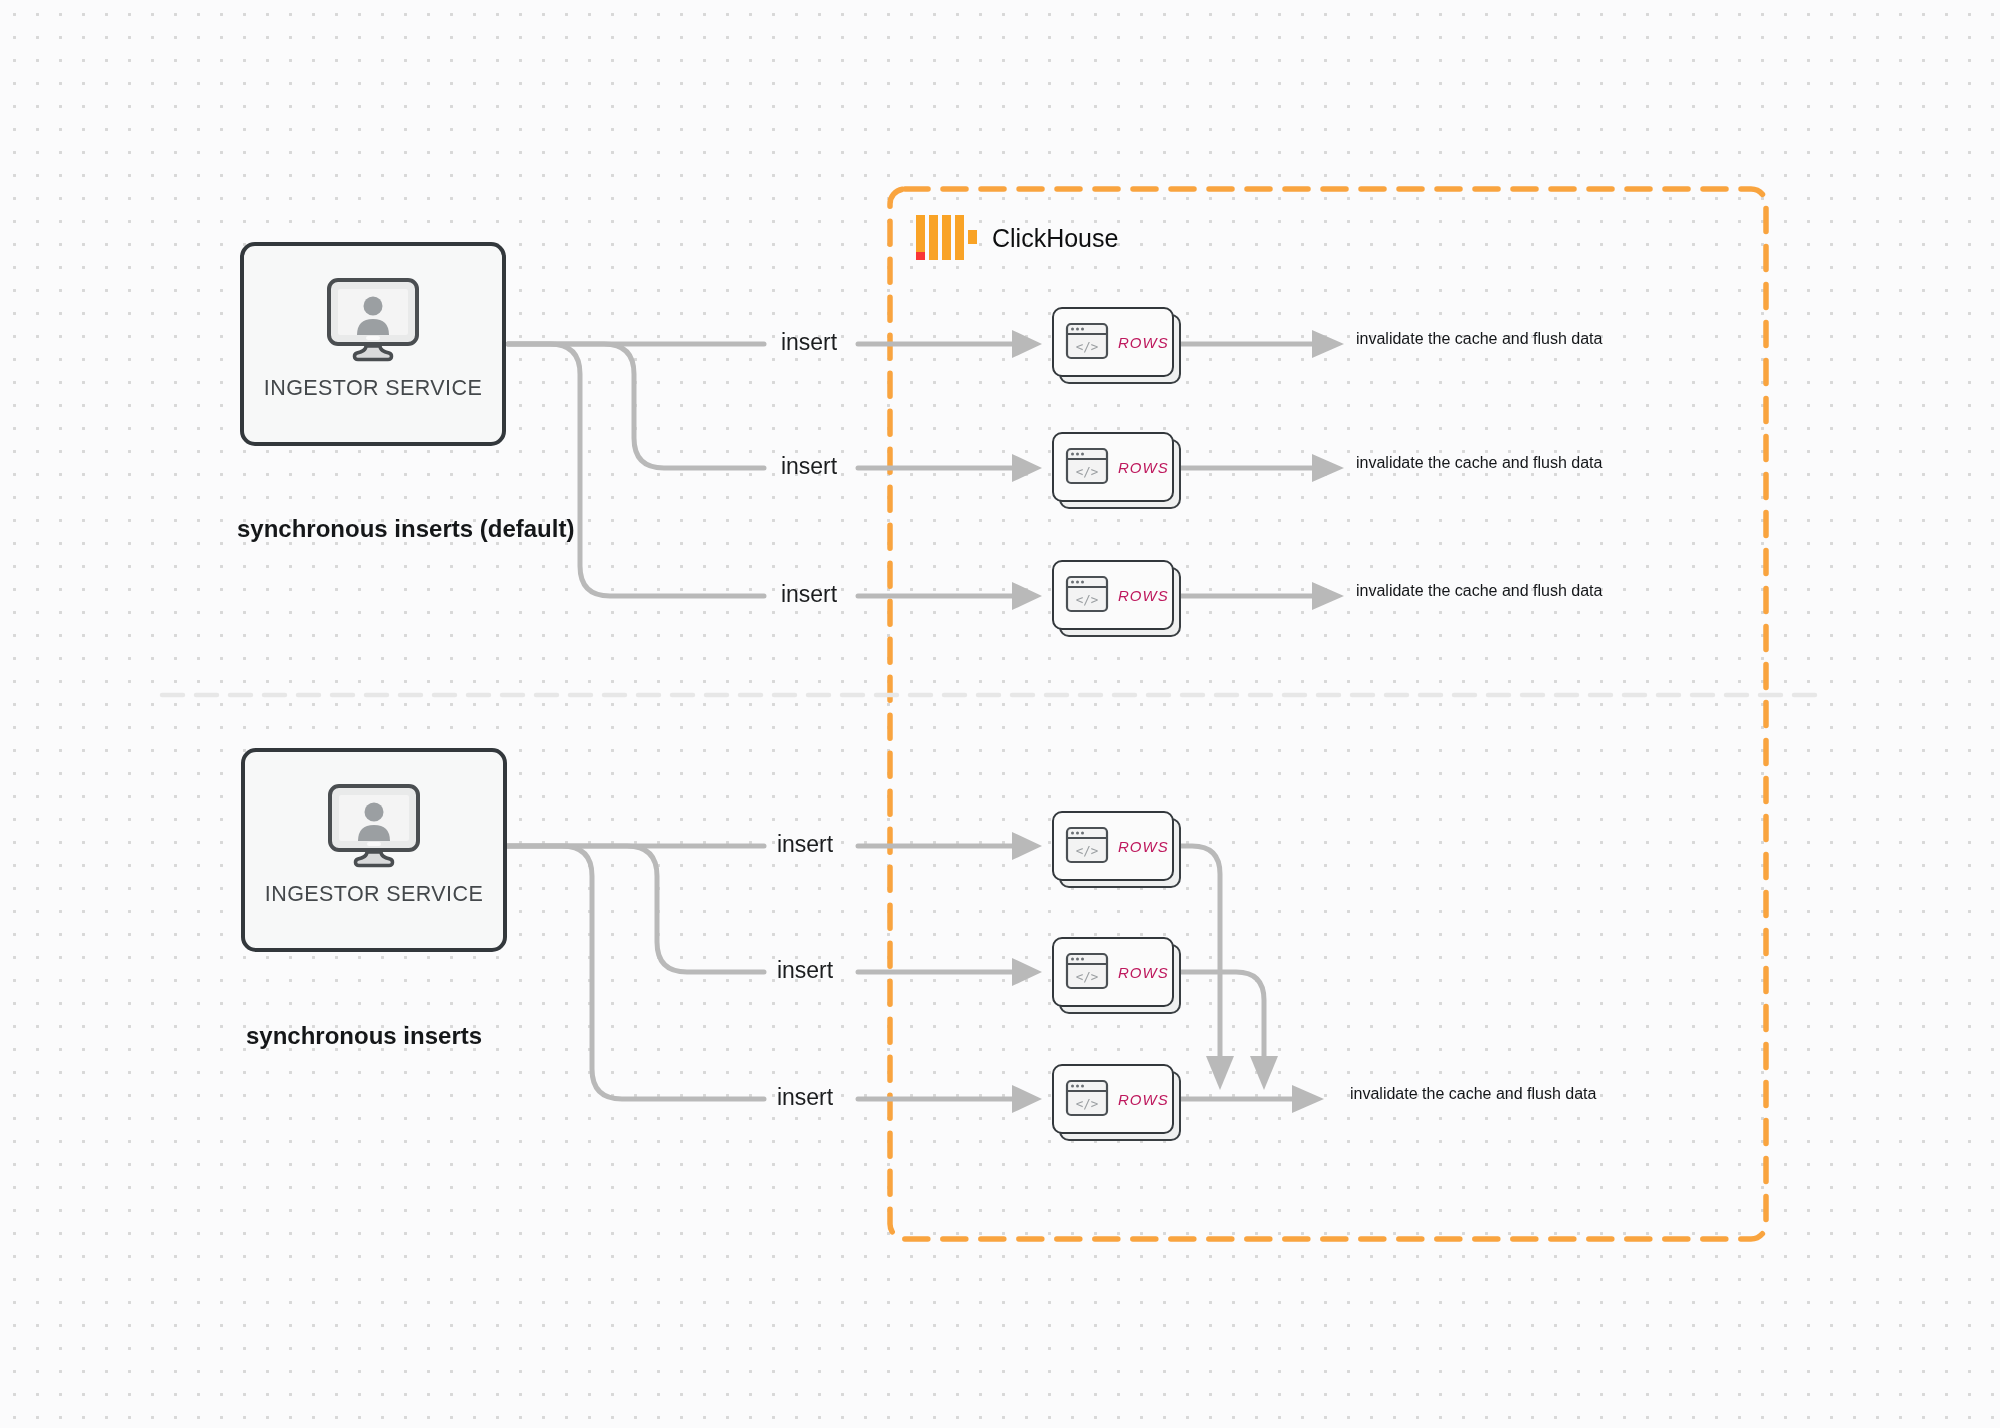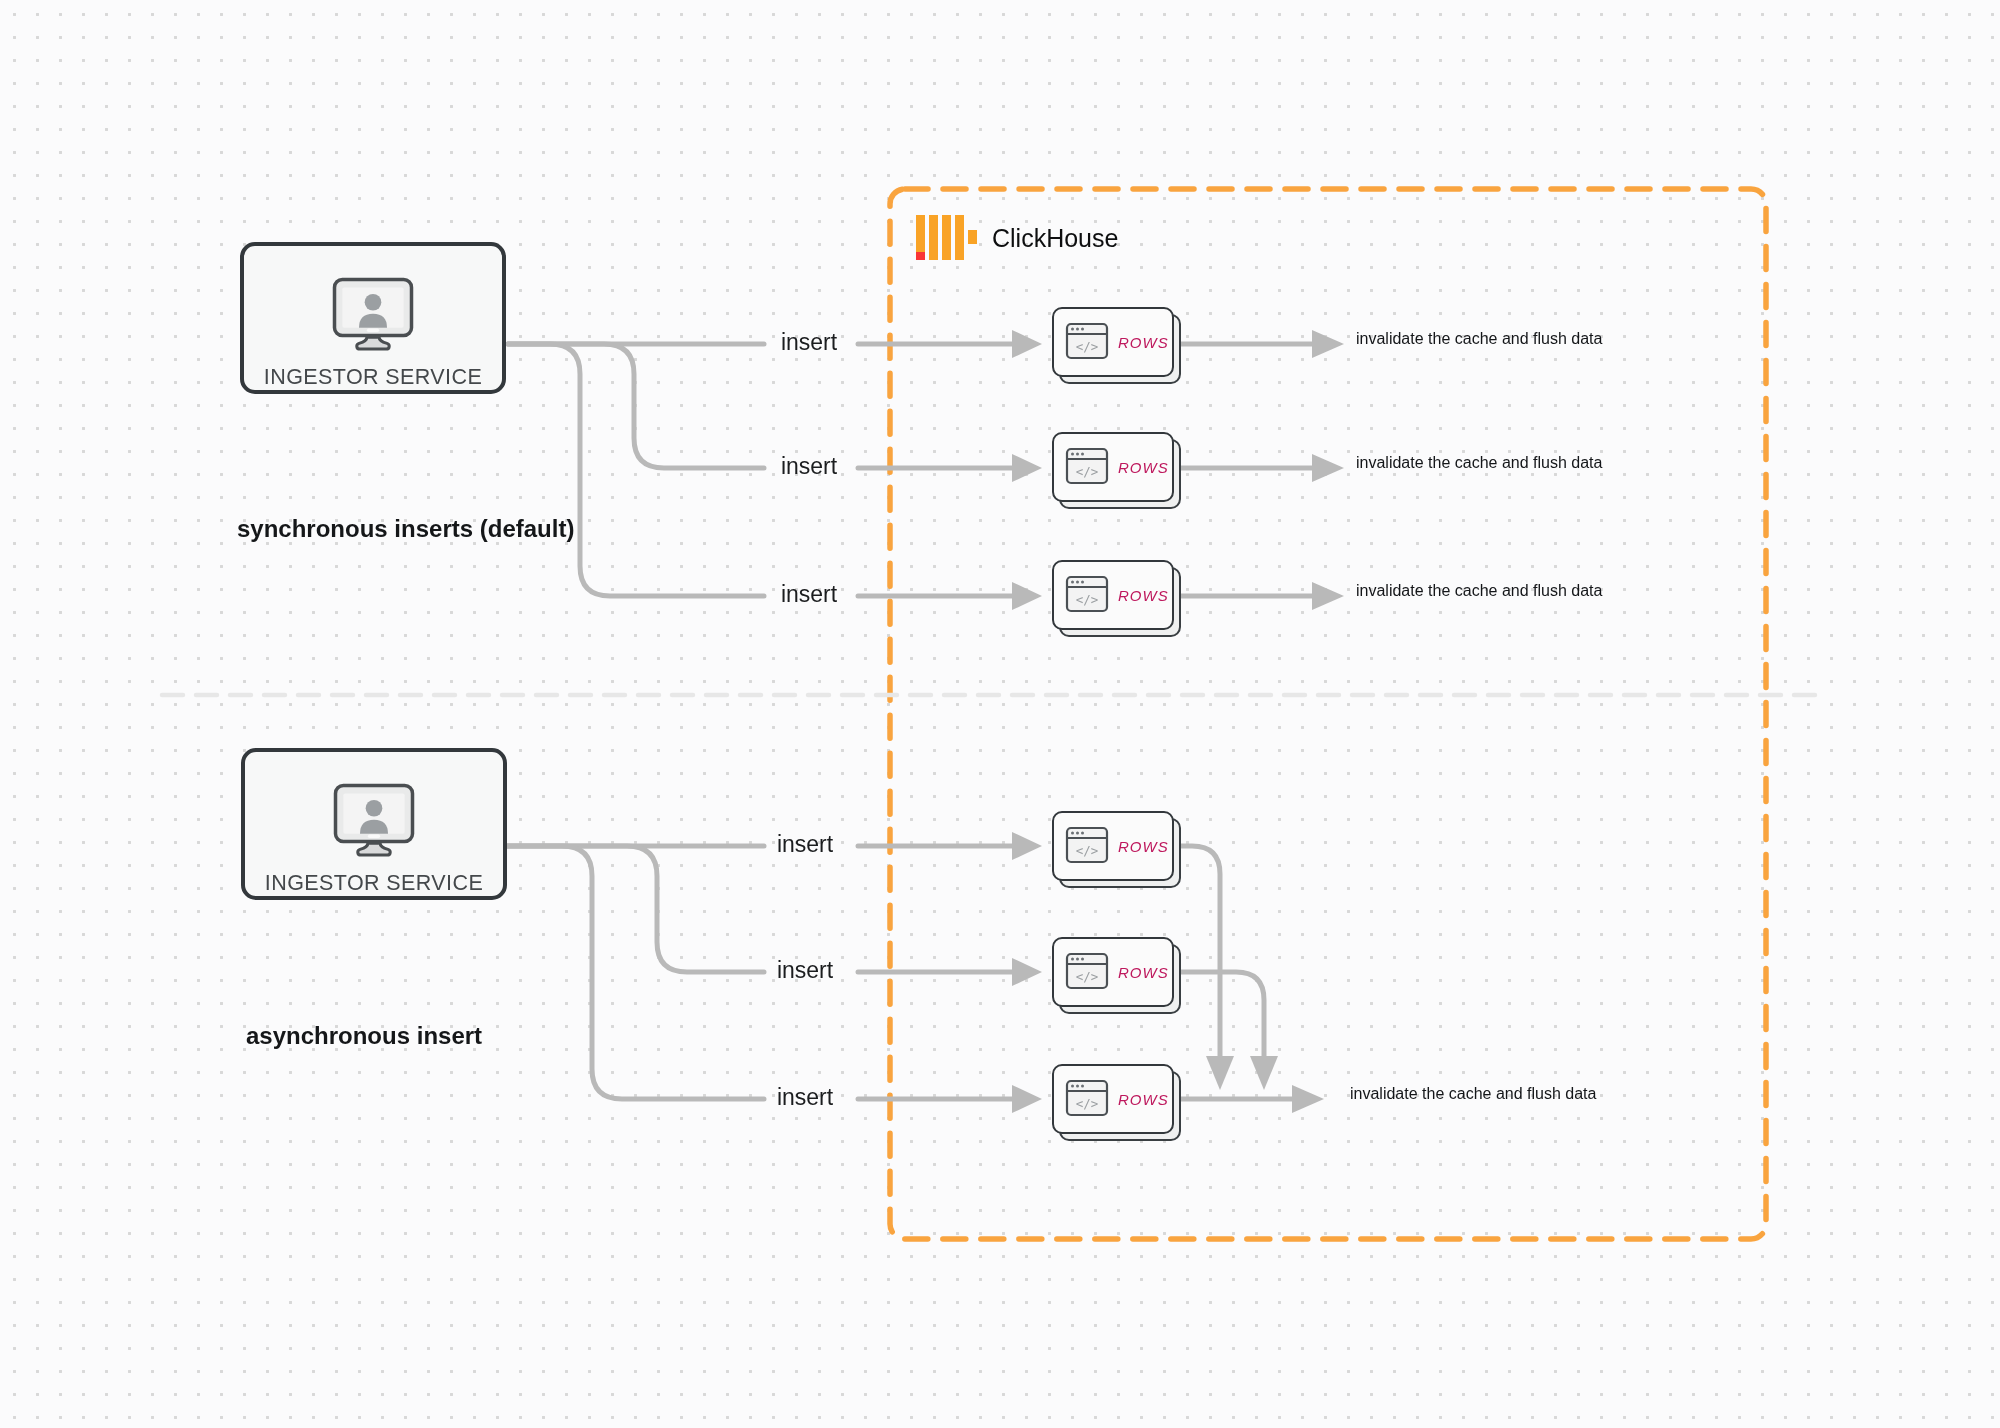--- a/index.html
+++ b/index.html
@@ -11,21 +11,21 @@
     background-color:#fbfbfc;
     background-image:radial-gradient(circle,#d8d8d8 1.4px,transparent 1.6px);
     background-size:23px 23px;
     background-position:3px 3px;
     overflow:hidden;
   }
   svg.layer{position:absolute;left:0;top:0;width:2000px;height:1428px;}
 
   
   .service-box{
-    position:absolute;width:266px;height:152px;
+    position:absolute;width:266px;height:204px;
     background:#f7f8f8;border:4px solid #33383c;border-radius:15px;
     display:flex;flex-direction:column;align-items:center;justify-content:flex-start;
   }
   .service-box .monitor{margin-top:30px;}
   .service-label{
     margin-top:12px;font-size:21.5px;color:#44484b;letter-spacing:.4px;
   }
 
   
   .caption{position:absolute;font-size:24px;font-weight:bold;color:#151719;white-space:nowrap;}
@@ -139,21 +139,21 @@
     <svg class="monitor" width="96" height="88" viewBox="0 0 96 88">
       <rect x="4" y="4" width="88" height="64" rx="9" fill="#e9eaea" stroke="#4a4e51" stroke-width="4"></rect>
       <rect x="13" y="13" width="70" height="46" rx="2" fill="#f4f4f4"></rect>
       <circle cx="48" cy="30" r="9.5" fill="#9b9fa2"></circle>
       <path d="M32 59 Q32 43 48 43 Q64 43 64 59 Z" fill="#9b9fa2"></path>
       <rect x="41" y="60" width="14" height="4" rx="2" fill="#fafafa"></rect>
       <path d="M41 70 h14 c0 4 3.5 5.5 9 7 c3.5 1 3.5 6.5 -1 6.5 h-30 c-4.5 0 -4.5 -5.5 -1 -6.5 c5.5 -1.5 9 -3 9 -7 z" fill="#d9dadb" stroke="#4a4e51" stroke-width="3.5" stroke-linejoin="round"></path>
     </svg>
     <div class="service-label">INGESTOR SERVICE</div>
   </div>
-  <div class="caption" style="left:246px;top:1022px;">asynchronous insert</div>
+  <div class="caption" style="left:246px;top:1022px;">synchronous inserts</div>
 
   <div class="insert-label" style="left:764px;top:329px;">insert</div>
   <div class="insert-label" style="left:764px;top:453px;">insert</div>
   <div class="insert-label" style="left:764px;top:581px;">insert</div>
 
   <div class="insert-label" style="left:760px;top:831px;">insert</div>
   <div class="insert-label" style="left:760px;top:957px;">insert</div>
   <div class="insert-label" style="left:760px;top:1084px;">insert</div>
 
   <div class="card" style="left:1052px;top:307px;">

